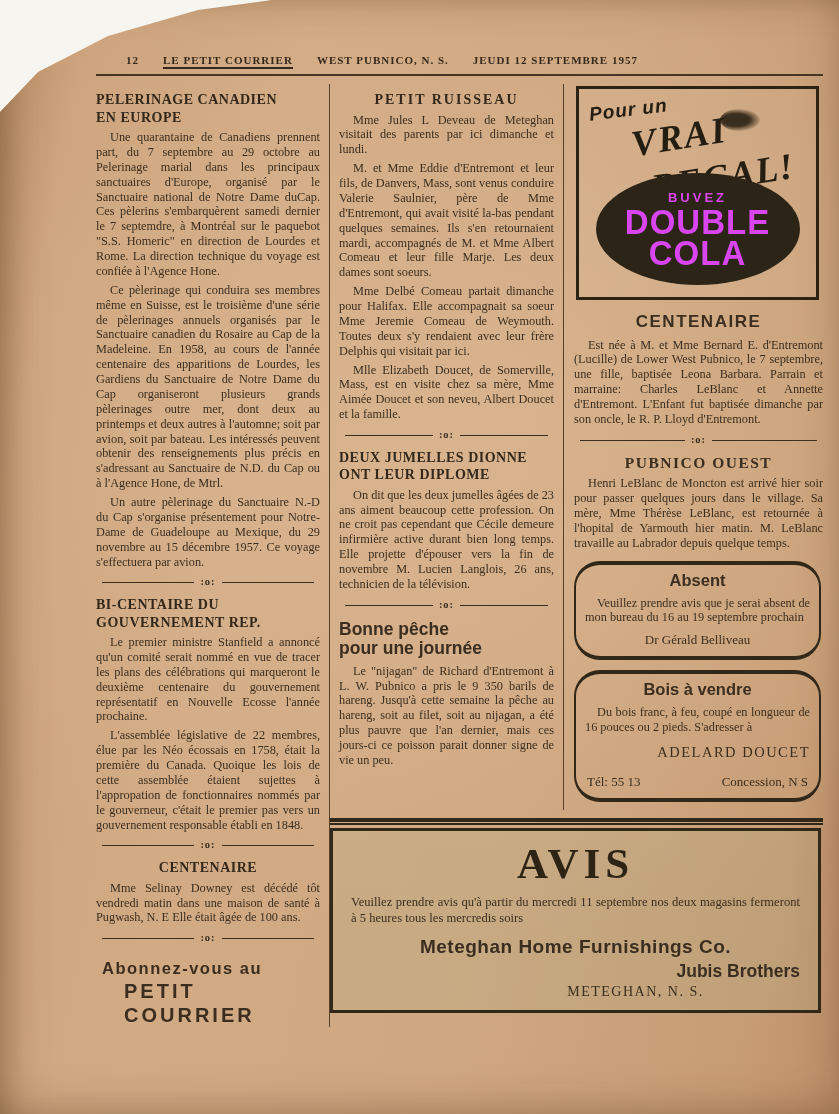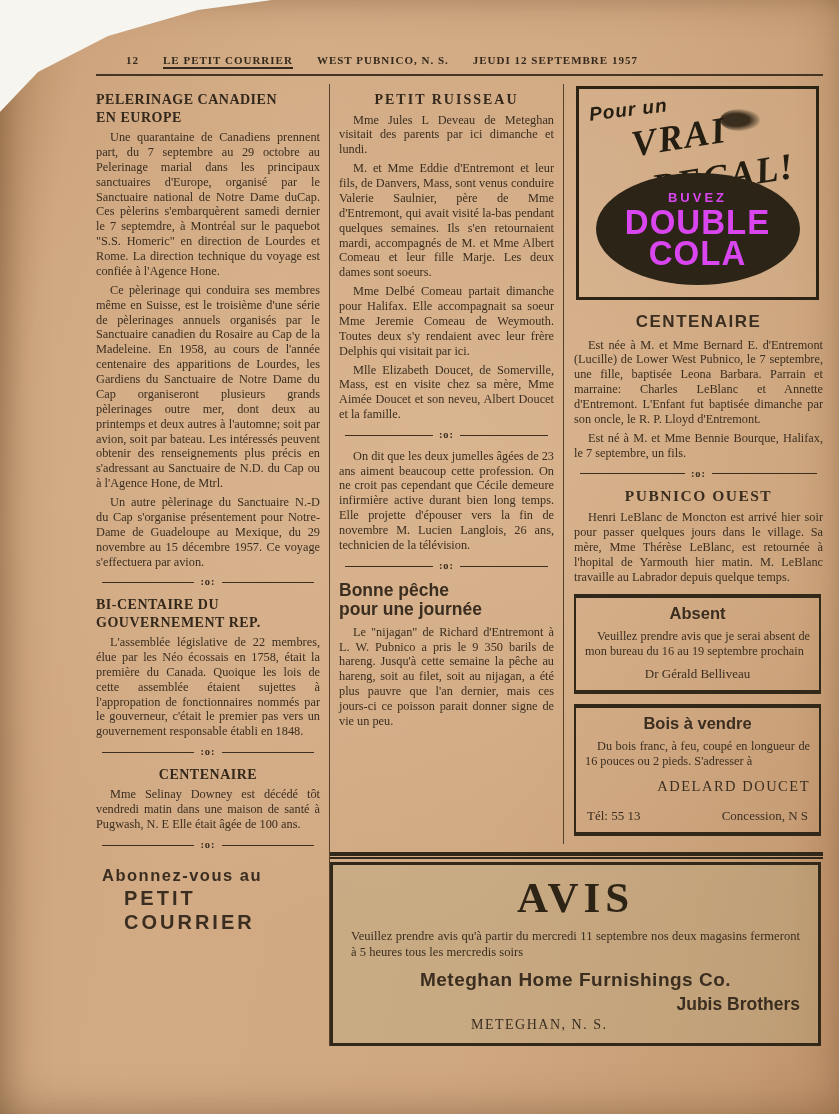--- a/index.html
+++ b/index.html
@@ -74,38 +74,38 @@
   }
   .cola-buvez { font-family: "Liberation Sans", sans-serif; font-weight: bold; font-size: 13px; letter-spacing: 3px; }
   .cola-brand { font-family: "Liberation Sans", sans-serif; font-weight: bold; font-size: 33px; line-height: .95; letter-spacing: 1px; transform: scaleY(1.08); }
 
   .naissances-title { font-family: "Liberation Sans", sans-serif; font-weight: bold; font-size: 17px; letter-spacing: 1.5px; text-align: center; margin: 4px 0 5px; }
   .pubnico-title { font-weight: bold; font-size: 15.5px; letter-spacing: 1.5px; text-align: center; margin: 6px 0 4px; }
 
   .notice-box {
     border-top: 4px solid #32281a; border-bottom: 4px solid #32281a;
     border-left: 2.5px solid #32281a; border-right: 2.5px solid #32281a;
-    margin: 10px 2px 8px 0; padding: 6px 9px 8px;
+    margin: 10px 2px 8px 0; padding: 6px 9px 8px; border-radius: 26px;
   }
   .notice-box h3 { font-family: "Liberation Sans", sans-serif; font-size: 16.5px; text-align: center; margin-bottom: 5px; }
   .notice-box p { text-indent: 12px; margin: 2px 0; }
   .sig { text-align: center; margin-top: 7px; font-size: 13px; }
   .bois-name { text-align: right; font-size: 14.5px; letter-spacing: 1.5px; margin-top: 9px; }
   .bois-row { display: flex; justify-content: space-between; font-size: 13px; margin-top: 13px; padding: 0 2px; }
 
   .thickrule { margin: 8px 0 0; border-top: 4px solid #32281a; border-bottom: 2px solid #32281a; height: 7px; }
   .avis-box {
     border: 3.5px solid #32281a; margin: 3px 2px 0 0; padding: 8px 18px 10px;
     background: rgba(174,178,138,.22);
   }
   .avis-title { font-size: 43px; font-weight: bold; letter-spacing: 5px; text-align: center; color: #2e2416; }
   .avis-box p { font-size: 12.6px; line-height: 1.3; margin-top: 6px; text-align: justify; }
   .avis-co1 { font-family: "Liberation Sans", sans-serif; font-weight: bold; font-size: 19px; text-align: center; margin-top: 9px; letter-spacing: .5px; }
   .avis-co2 { font-family: "Liberation Sans", sans-serif; font-weight: bold; font-size: 17.5px; text-align: right; margin-top: 3px; }
-  .avis-place { font-size: 14px; letter-spacing: 1.5px; text-align: left; margin: 2px 0 0 120px; }
+  .avis-place { font-size: 14px; letter-spacing: 1.5px; text-align: center; margin: 2px 0 0 120px; }
 </style>
 </head>
 <body>
 
 <div class="paper">
 
   <div class="header">
     <span>12</span>
     <span class="masthead">LE PETIT COURRIER</span>
     <span>WEST PUBNICO, N. S.</span>
@@ -121,20 +121,21 @@
       <p>Une quarantaine de Canadiens prennent part, du 7 septembre au 29 octobre au Pelerinage marial dans les principaux sanctuaires d'Europe, organisé par le Sanctuaire national de Notre Dame duCap. Ces pèlerins s'embarquèrent samedi dernier le 7 septemdre, à Montréal sur le paquebot "S.S. Homeric" en direction de Lourdes et Rome. La direction technique du voyage est confiée à l'Agence Hone.</p>
       <p>Ce pèlerinage qui conduira ses membres même en Suisse, est le troisième d'une série de pèlerinages annuels organisés par le Sanctuaire canadien du Rosaire au Cap de la Madeleine. En 1958, au cours de l'année centenaire des apparitions de Lourdes, les Gardiens du Sanctuaire de Notre Dame du Cap organiseront plusieurs grands pèlerinages outre mer, dont deux au printemps et deux autres à l'automne; soit par avion, soit par bateau. Les intéressés peuvent obtenir des renseignements plus précis en s'adressant au Sanctuaire de N.D. du Cap ou à l'Agence Hone, de Mtrl.</p>
       <p>Un autre pèlerinage du Sanctuaire N.-D du Cap s'organise présentement pour Notre-Dame de Guadeloupe au Mexique, du 29 novembre au 15 décembre 1957. Ce voyage s'effectuera par avion.</p>
 
       <div class="divider">
           <span>:o:</span>
         </div>
 
       <h2>BI-CENTAIRE DU
 GOUVERNEMENT REP.</h2>
+      <p>Le premier ministre Stanfield a annoncé qu'un comité serait nommé en vue de tracer les plans des célébrations qui marqueront le deuxième centenaire du gouvernement représentatif en Nouvelle Ecosse l'année prochaine.</p>
       <p>L'assemblée législative de 22 membres, élue par les Néo écossais en 1758, était la première du Canada. Quoique les lois de cette assemblée étaient sujettes à l'appropation de fonctionnaires nommés par le gouverneur, c'était le premier pas vers un gouvernement responsable établi en 1848.</p>
 
       <div class="divider">
           <span>:o:</span>
         </div>
 
       <h2 class="center">CENTENAIRE</h2>
       <p>Mme Selinay Downey est décédé tôt vendredi matin dans une maison de santé à Pugwash, N. E Elle était âgée de 100 ans.</p>
 
       <div class="divider">
@@ -154,20 +155,22 @@
           <h2 class="center" style="letter-spacing:2px;">PETIT RUISSEAU</h2>
           <p>Mme Jules L Deveau de Meteghan visitait des parents par ici dimanche et lundi.</p>
           <p>M. et Mme Eddie d'Entremont et leur fils, de Danvers, Mass, sont venus conduire Valerie Saulnier, père de Mme d'Entremont, qui avait visité la-bas pendant quelques semaines. Ils s'en retournaient mardi, accompagnés de M. et Mme Albert Comeau et leur fille Marje. Les deux dames sont soeurs.</p>
           <p>Mme Delbé Comeau partait dimanche pour Halifax. Elle accompagnait sa soeur Mme Jeremie Comeau de Weymouth. Toutes deux s'y rendaient avec leur frère Delphis qui visitait par ici.</p>
           <p>Mlle Elizabeth Doucet, de Somerville, Mass, est en visite chez sa mère, Mme Aimée Doucet et son neveu, Albert Doucet et la famille.</p>
 
           <div class="divider">
               <span>:o:</span>
             </div>
 
+          <h2>DEUX JUMELLES DIONNE
+ONT LEUR DIPLOME</h2>
           <p>On dit que les deux jumelles âgées de 23 ans aiment beaucoup cette profession. On ne croit pas cependant que Cécile demeure infirmière active durant bien long temps. Elle projette d'épouser vers la fin de novembre M. Lucien Langlois, 26 ans, technicien de la télévision.</p>
 
           <div class="divider">
               <span>:o:</span>
             </div>
 
           <div class="bonne-title">Bonne pêche
 pour une journée</div>
           <p>Le "nijagan" de Richard d'Entremont à L. W. Pubnico a pris le 9 350 barils de hareng. Jusqu'à cette semaine la pêche au hareng, soit au filet, soit au nijagan, a été plus pauvre que l'an dernier, mais ces jours-ci ce poisson parait donner signe de vie un peu.</p>
         </div>
@@ -181,21 +184,20 @@
             <div class="smudge"></div>
             <div class="cola-oval">
               <div class="cola-buvez">BUVEZ</div>
               <div class="cola-brand">DOUBLE</div>
               <div class="cola-brand">COLA</div>
             </div>
           </div>
 
           <div class="naissances-title">CENTENAIRE</div>
           <p>Est née à M. et Mme Bernard E. d'Entremont (Lucille) de Lower West Pubnico, le 7 septembre, une fille, baptisée Leona Barbara. Parrain et marraine: Charles LeBlanc et Annette d'Entremont. L'Enfant fut baptisée dimanche par son oncle, le R. P. Lloyd d'Entremont.</p>
-          <p>Est né à M. et Mme Bennie Bourque, Halifax, le 7 septembre, un fils.</p>
 
           <div class="divider">
               <span>:o:</span>
             </div>
 
           <div class="pubnico-title">PUBNICO OUEST</div>
           <p>Henri LeBlanc de Moncton est arrivé hier soir pour passer quelques jours dans le village. Sa mère, Mme Thérèse LeBlanc, est retournée à l'hopital de Yarmouth hier matin. M. LeBlanc travaille au Labrador depuis quelque temps.</p>
 
           <div class="notice-box">
             <h3>Absent</h3>

